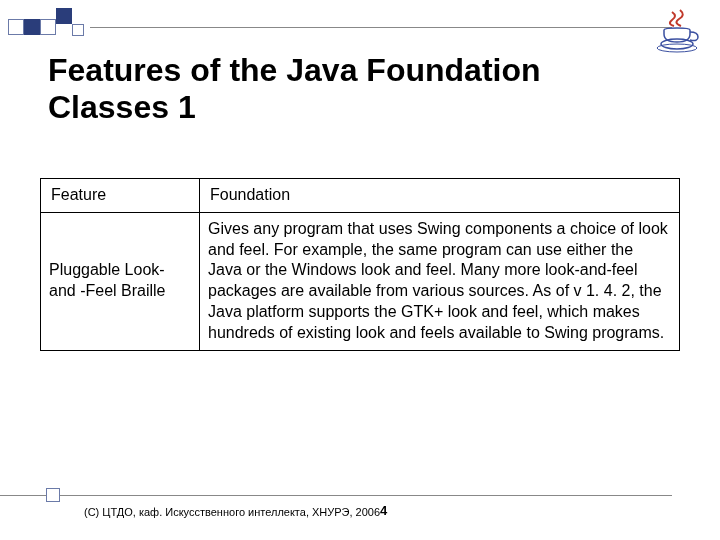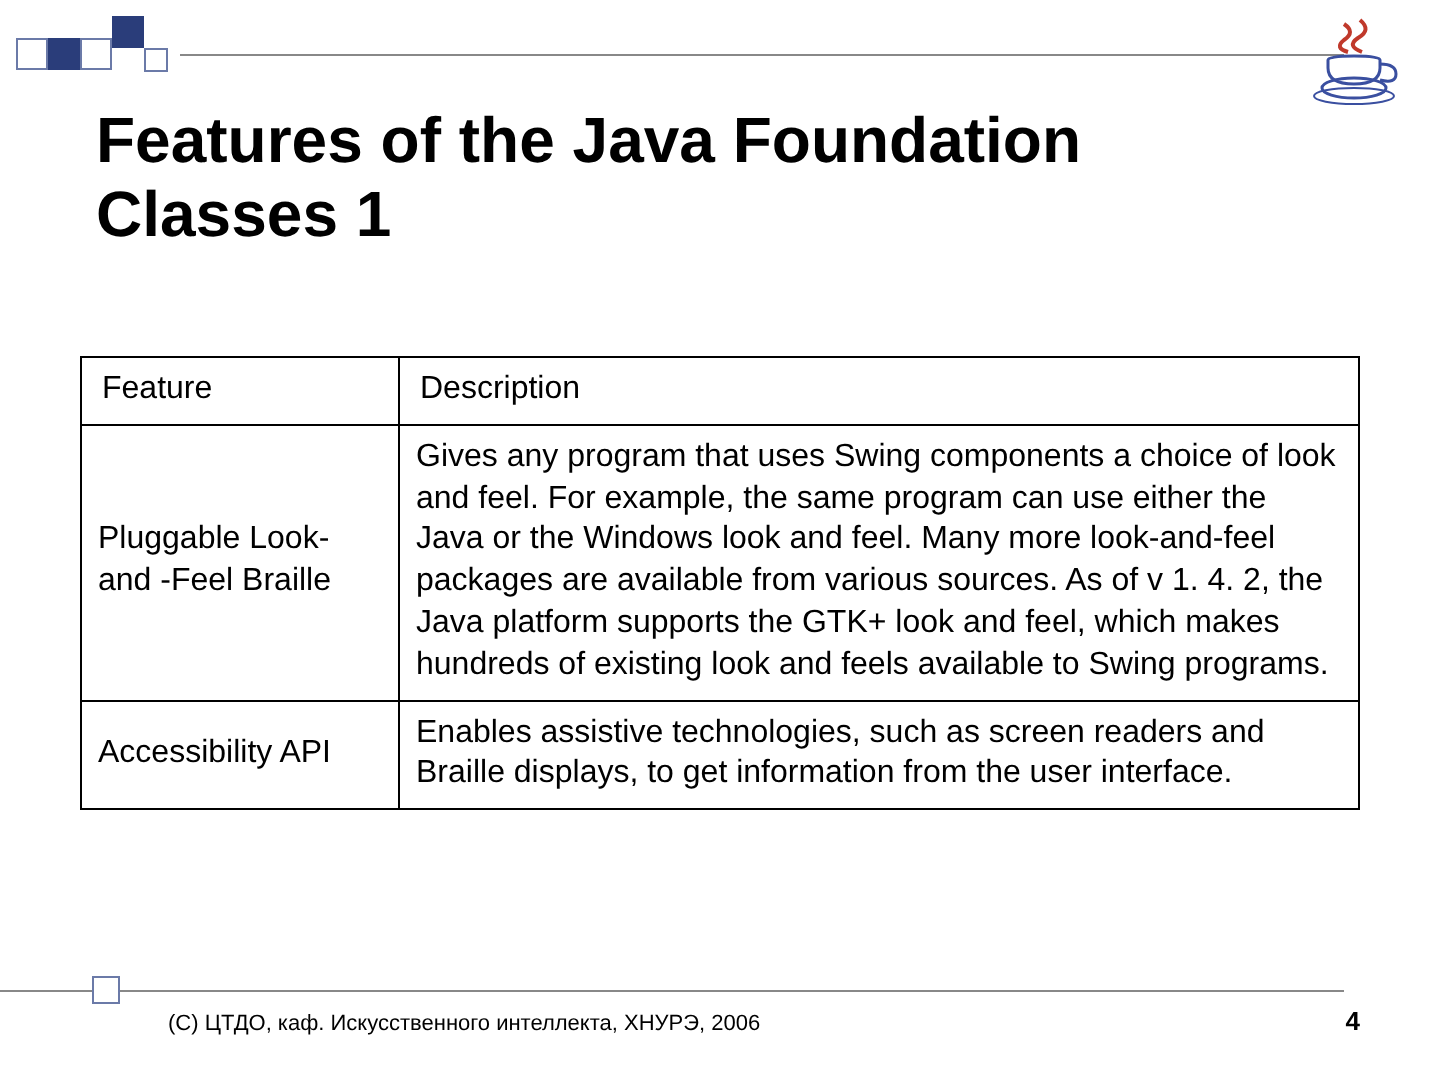--- a/index.html
+++ b/index.html
@@ -71,21 +71,20 @@
     padding-left: 10px;
   }
   .table .col-feature { width: 140px; }
   .footer {
     position: absolute;
     bottom: 22px;
     left: 84px;
     right: 40px;
     font-size: 11px;
     display: flex;
-    justify-content: space-between;
     align-items: flex-end;
   }
   .footer .pg { font-weight: bold; font-size: 13px; }
   .bottom-line {
     position: absolute;
     bottom: 44px;
     left: 0;
     right: 48px;
     height: 1px;
     background: #888;
@@ -122,29 +121,25 @@
     <path d="M 26 2 Q 32 7 25 11 Q 19 15 27 18" fill="none" stroke="#c0392b" stroke-width="2"></path>
   </svg>
 </div>
 
 <div class="title">Features of the Java Foundation Classes 1</div>
 
 <table class="table">
   <tbody>
       <tr>
     <th class="col-feature">Feature</th>
-    <th>Description</th>
+    <th>Foundation</th>
   </tr>
   <tr>
     <td class="col-feature">Pluggable Look-and -Feel Braille</td>
     <td>Gives any program that uses Swing components a choice of look and feel. For example, the same program can use either the Java or the Windows look and feel. Many more look-and-feel packages are available from various sources. As of v 1. 4. 2, the Java platform supports the GTK+ look and feel, which makes hundreds of existing look and feels available to Swing programs.</td>
-  </tr>
-  <tr>
-    <td class="col-feature">Accessibility API</td>
-    <td>Enables assistive technologies, such as screen readers and Braille displays, to get information from the user interface.</td>
   </tr>
 </tbody>
   </table>
 
 <div class="bottom-line"></div>
 <div class="bottom-sq"></div>
 
 <div class="footer">
   <span>(С) ЦТДО, каф. Искусственного интеллекта, ХНУРЭ, 2006</span>
   <span class="pg">4</span>

